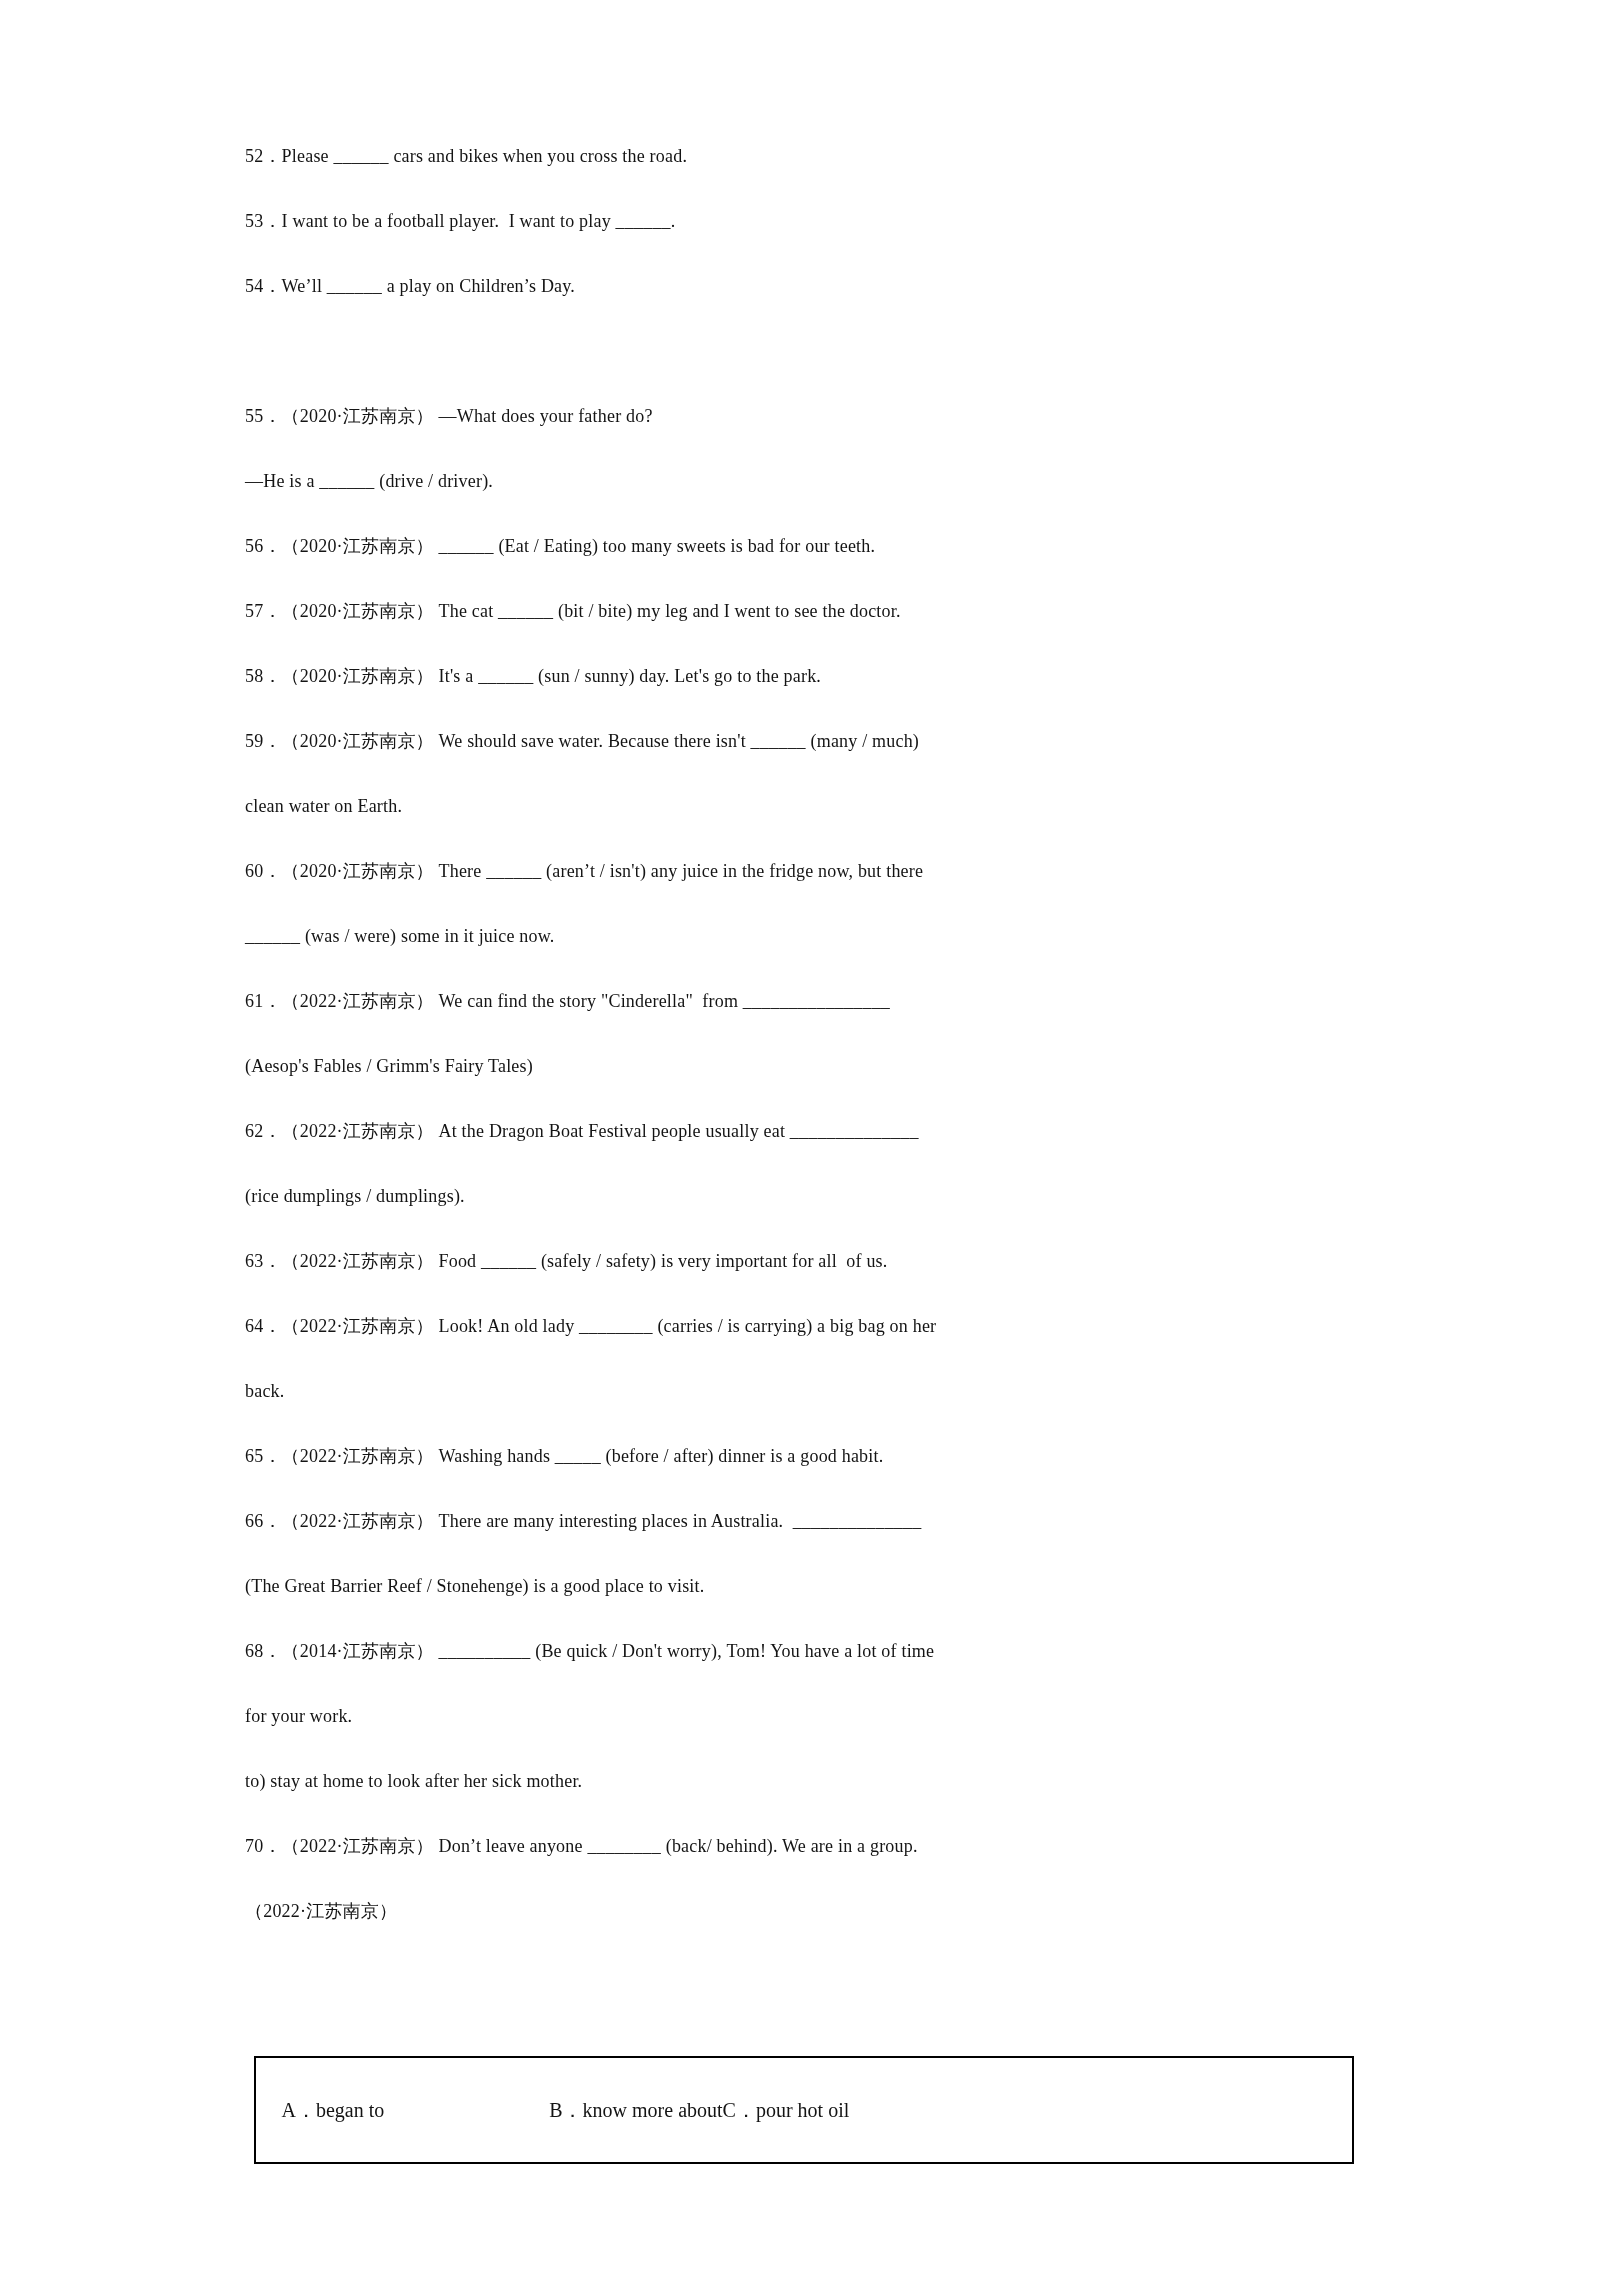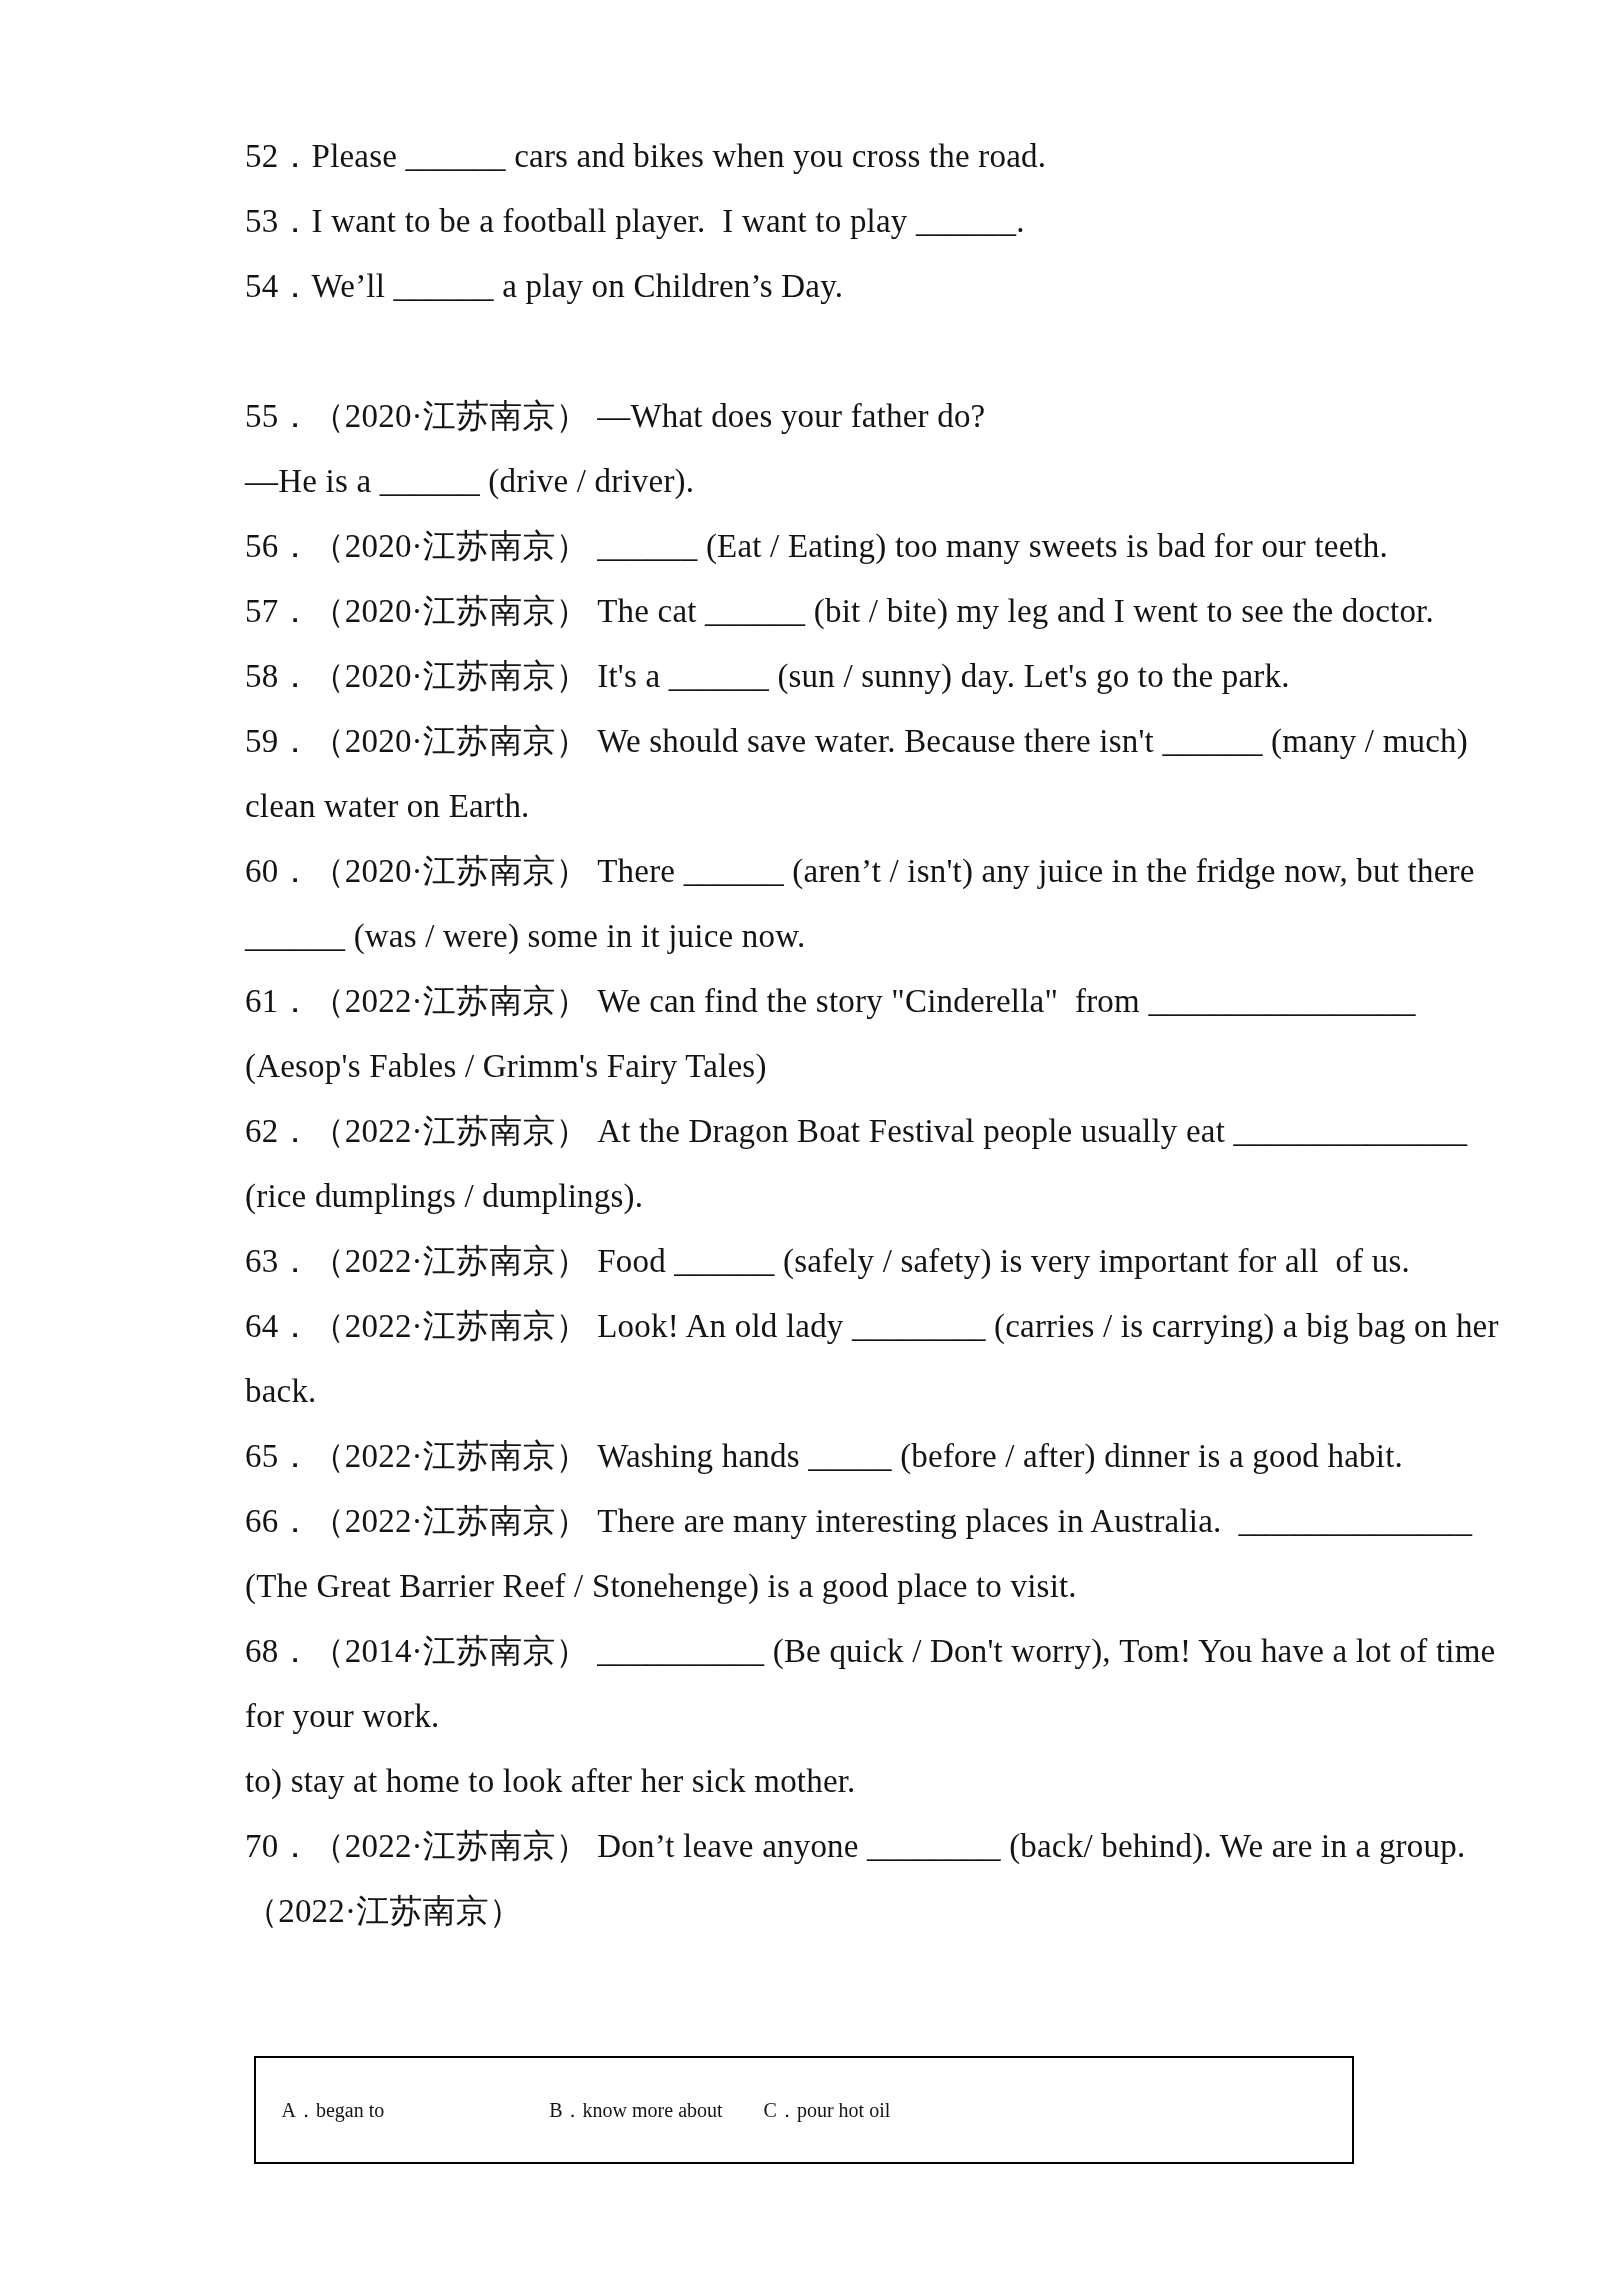--- a/index.html
+++ b/index.html
@@ -20,21 +20,21 @@
   }
   .lines {
     position: absolute;
     left: 245px;
     top: 124px;
     width: 1147px;
   }
   .line {
     height: 65px;
     line-height: 65px;
-    font-size: 33px;
+    font-size: 18px;
     white-space: pre;
     letter-spacing: 0.2px;
   }
   .line.indent { }
   .blank-line { height: 65px; }
   .answer-box {
     position: absolute;
     left: 254px;
     top: 2056px;
     width: 1100px;
@@ -44,21 +44,21 @@
     display: flex;
     align-items: center;
   }
   .option {
     font-size: 20px;
     line-height: 1;
     white-space: pre;
   }
   .option-0 { margin-left: 25.5px; }
   .option-1 { margin-left: 165px; text-align: right; }
-  .option-2 { margin-left: 41px; }
+  .option-2 { }
 </style>
 </head>
 <body>
 
 <div class="page">
   <div class="lines">
       <div class="line">52．Please ______ cars and bikes when you cross the road.</div>
       <div class="line">53．I want to be a football player.  I want to play ______.</div>
       <div class="line">54．We’ll ______ a play on Children’s Day.</div>
       <div class="line blank-line"></div>

